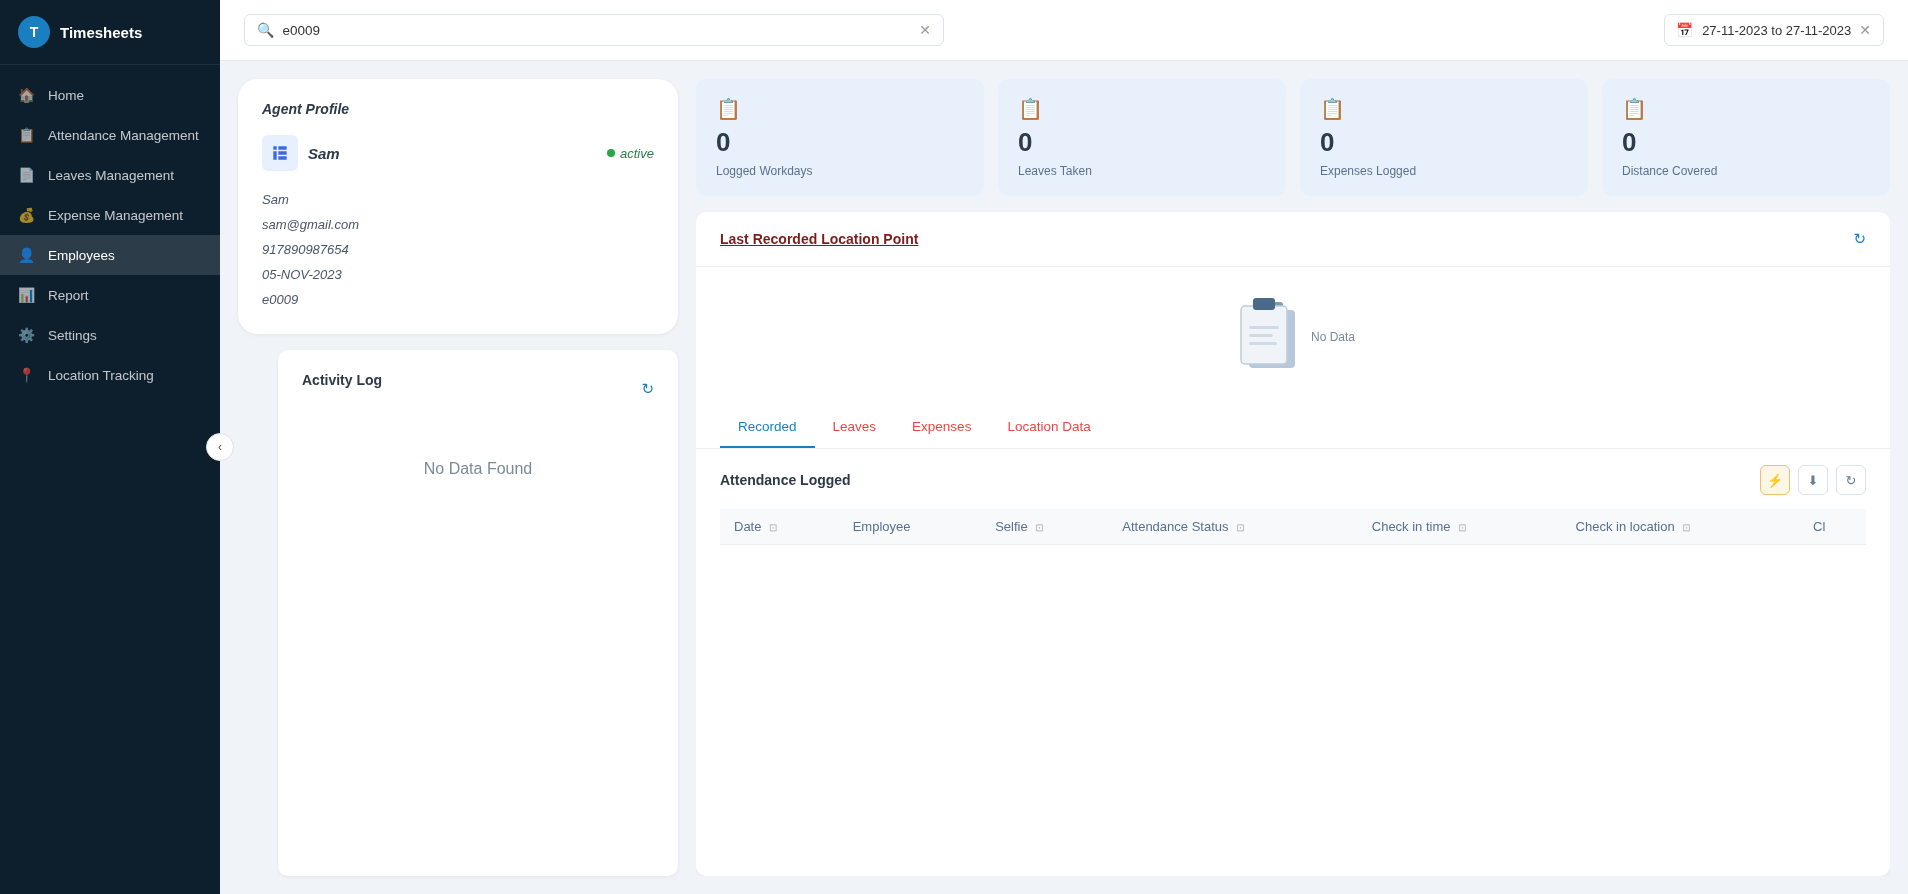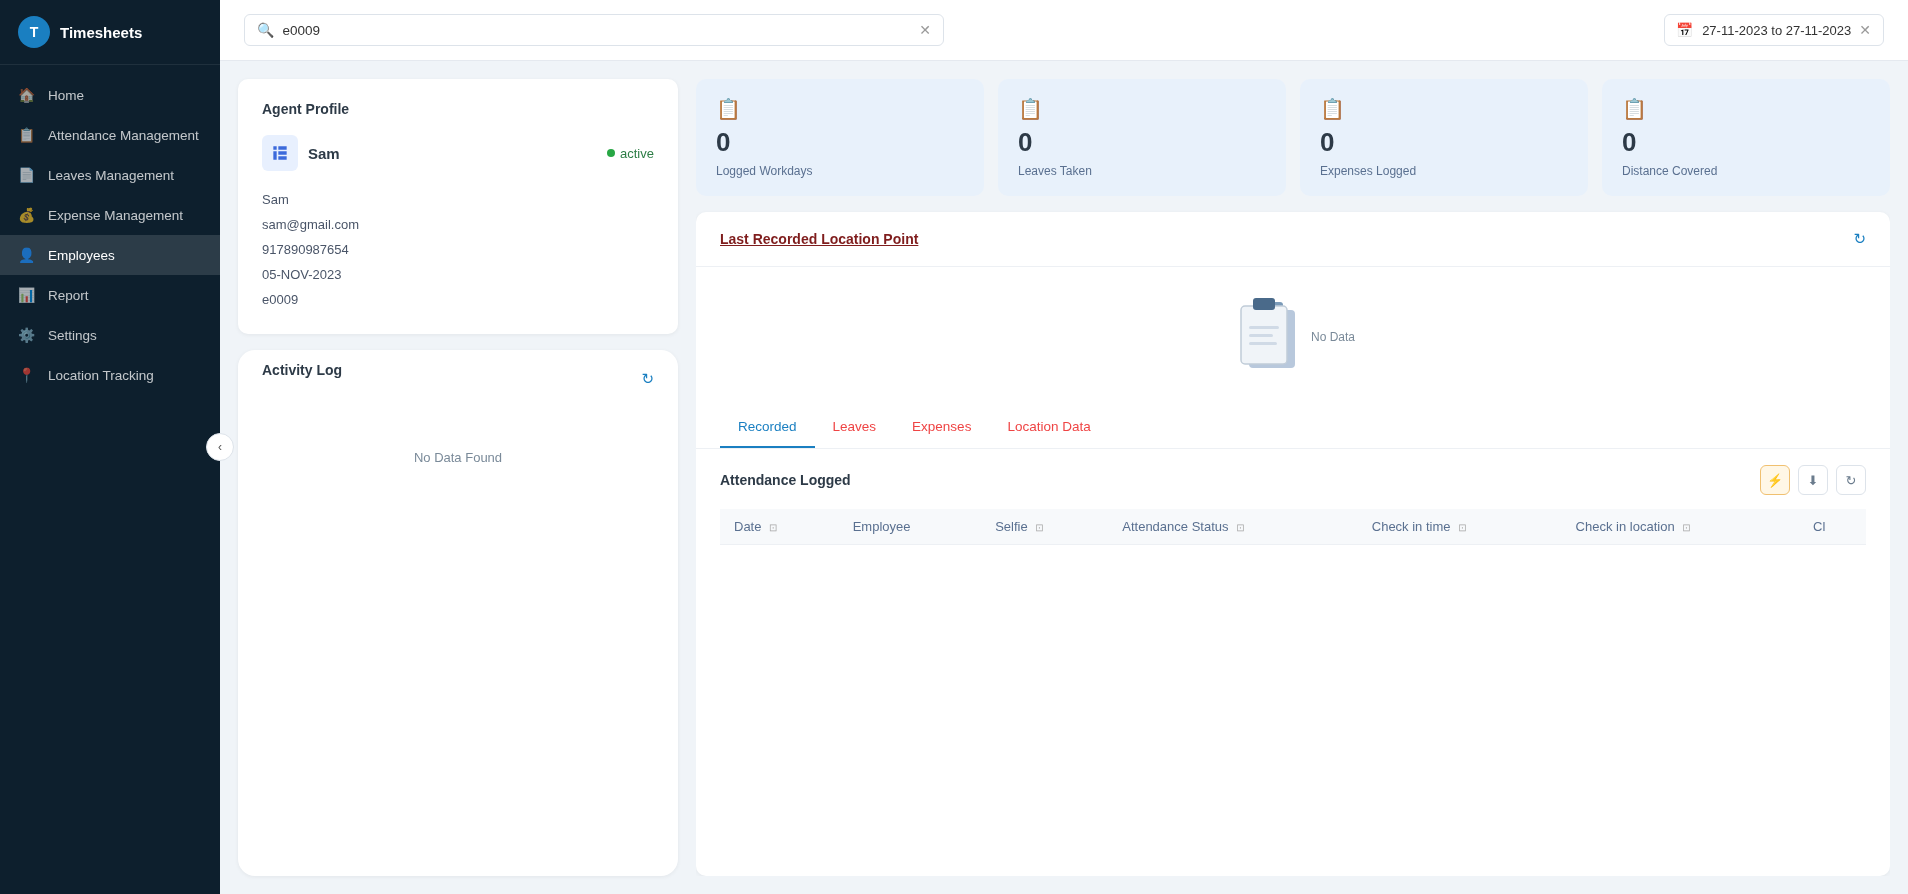--- a/index.html
+++ b/index.html
@@ -136,23 +136,24 @@
       flex-shrink: 0;
       display: flex;
       flex-direction: column;
       gap: 16px;
       margin-right: 18px;
     }
 
     
     .card {
       background: #fff;
-      border-radius: 10px;
+      border-radius: 20px;
       padding: 22px 24px;
       box-shadow: 0 1px 4px rgba(0,0,0,0.06);
+      font-style: italic;
     }
     .card-title {
       font-size: 14px;
       font-weight: 600;
       color: #2d3a47;
       margin-bottom: 18px;
     }
     .agent-header {
       display: flex;
       align-items: center;
@@ -177,34 +178,35 @@
       display: flex; align-items: center; gap: 5px;
       font-size: 13px; color: #2d7d46; font-weight: 500;
     }
     .status-dot { width: 8px; height: 8px; border-radius: 50%; background: #28a745; }
     .profile-field { font-size: 13px; color: #4a5568; padding: 5px 0; }
 
     
     .activity-card {
       flex: 1;
       background: #fff;
-      border-radius: 17px;
-      padding: 12px 24px;
+      border-radius: 10px;
+      padding: 22px 24px;
       box-shadow: 0 1px 4px rgba(0,0,0,0.06);
       display: flex;
       flex-direction: column;
+      margin-left: 40px;
     }
     .card-header {
       display: flex;
       align-items: center;
       justify-content: space-between;
       margin-bottom: 14px;
     }
     .refresh-icon { color: #1a7fc1; cursor: pointer; font-size: 15px; }
-    .no-data { text-align: center; color: #7a8a99; font-size: 13px; padding: 40px 0; }
+    .no-data { text-align: center; color: #7a8a99; font-size: 16px; padding: 40px 0; }
 
     
     .right-panel {
       flex: 1;
       display: flex;
       flex-direction: column;
       gap: 16px;
       overflow: hidden;
     }
 

